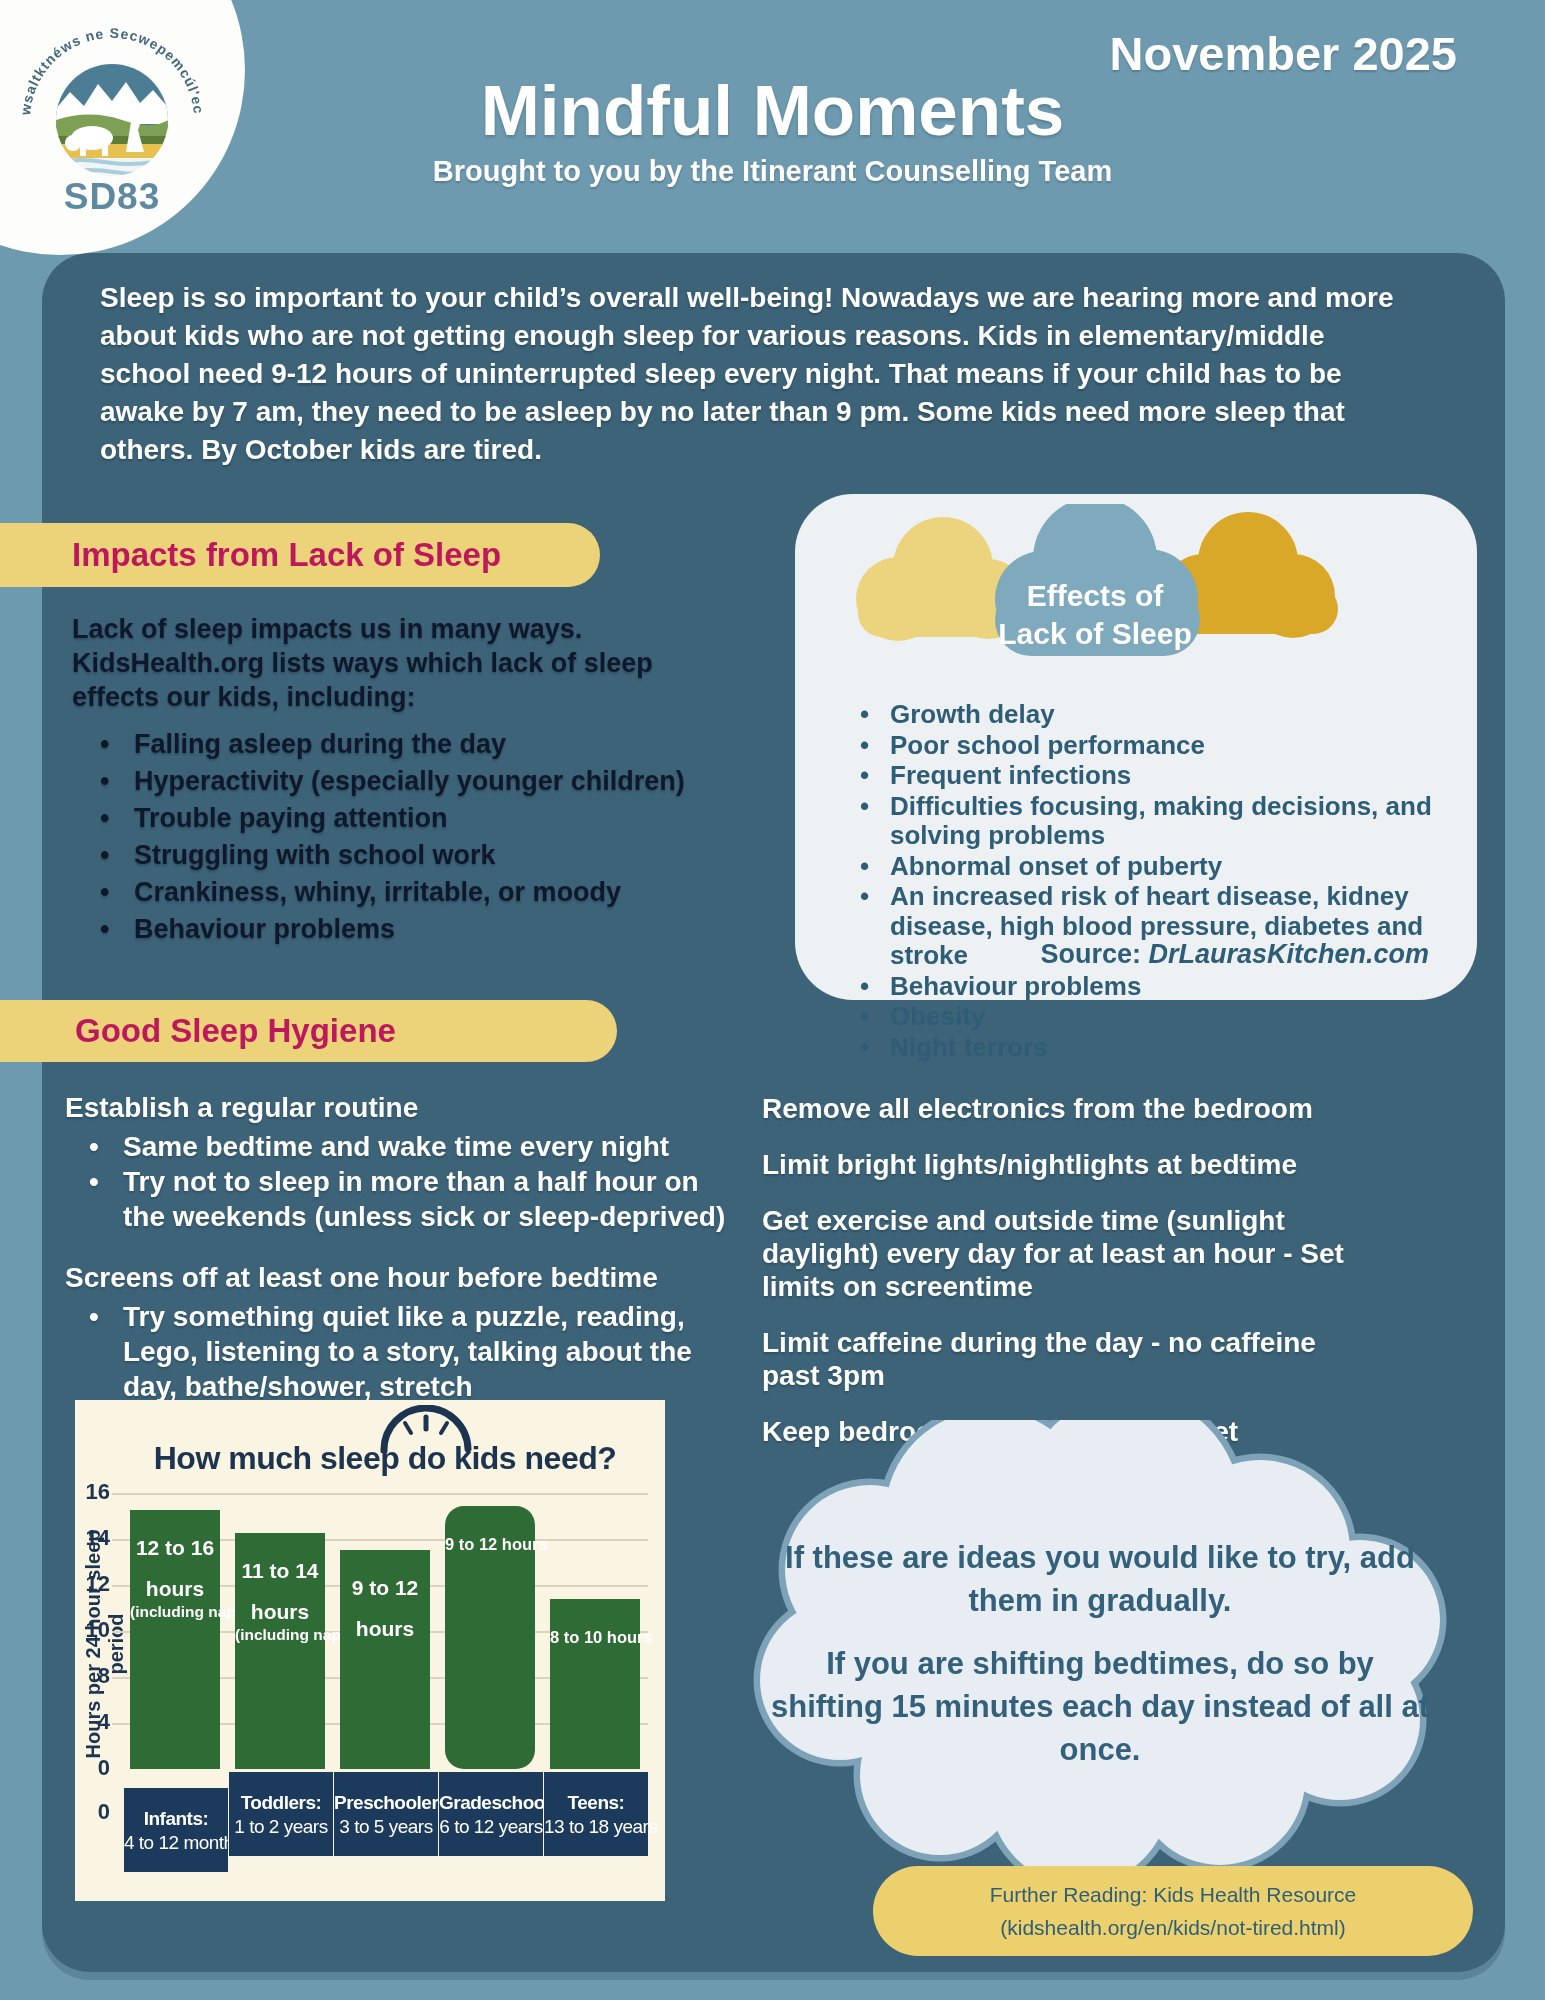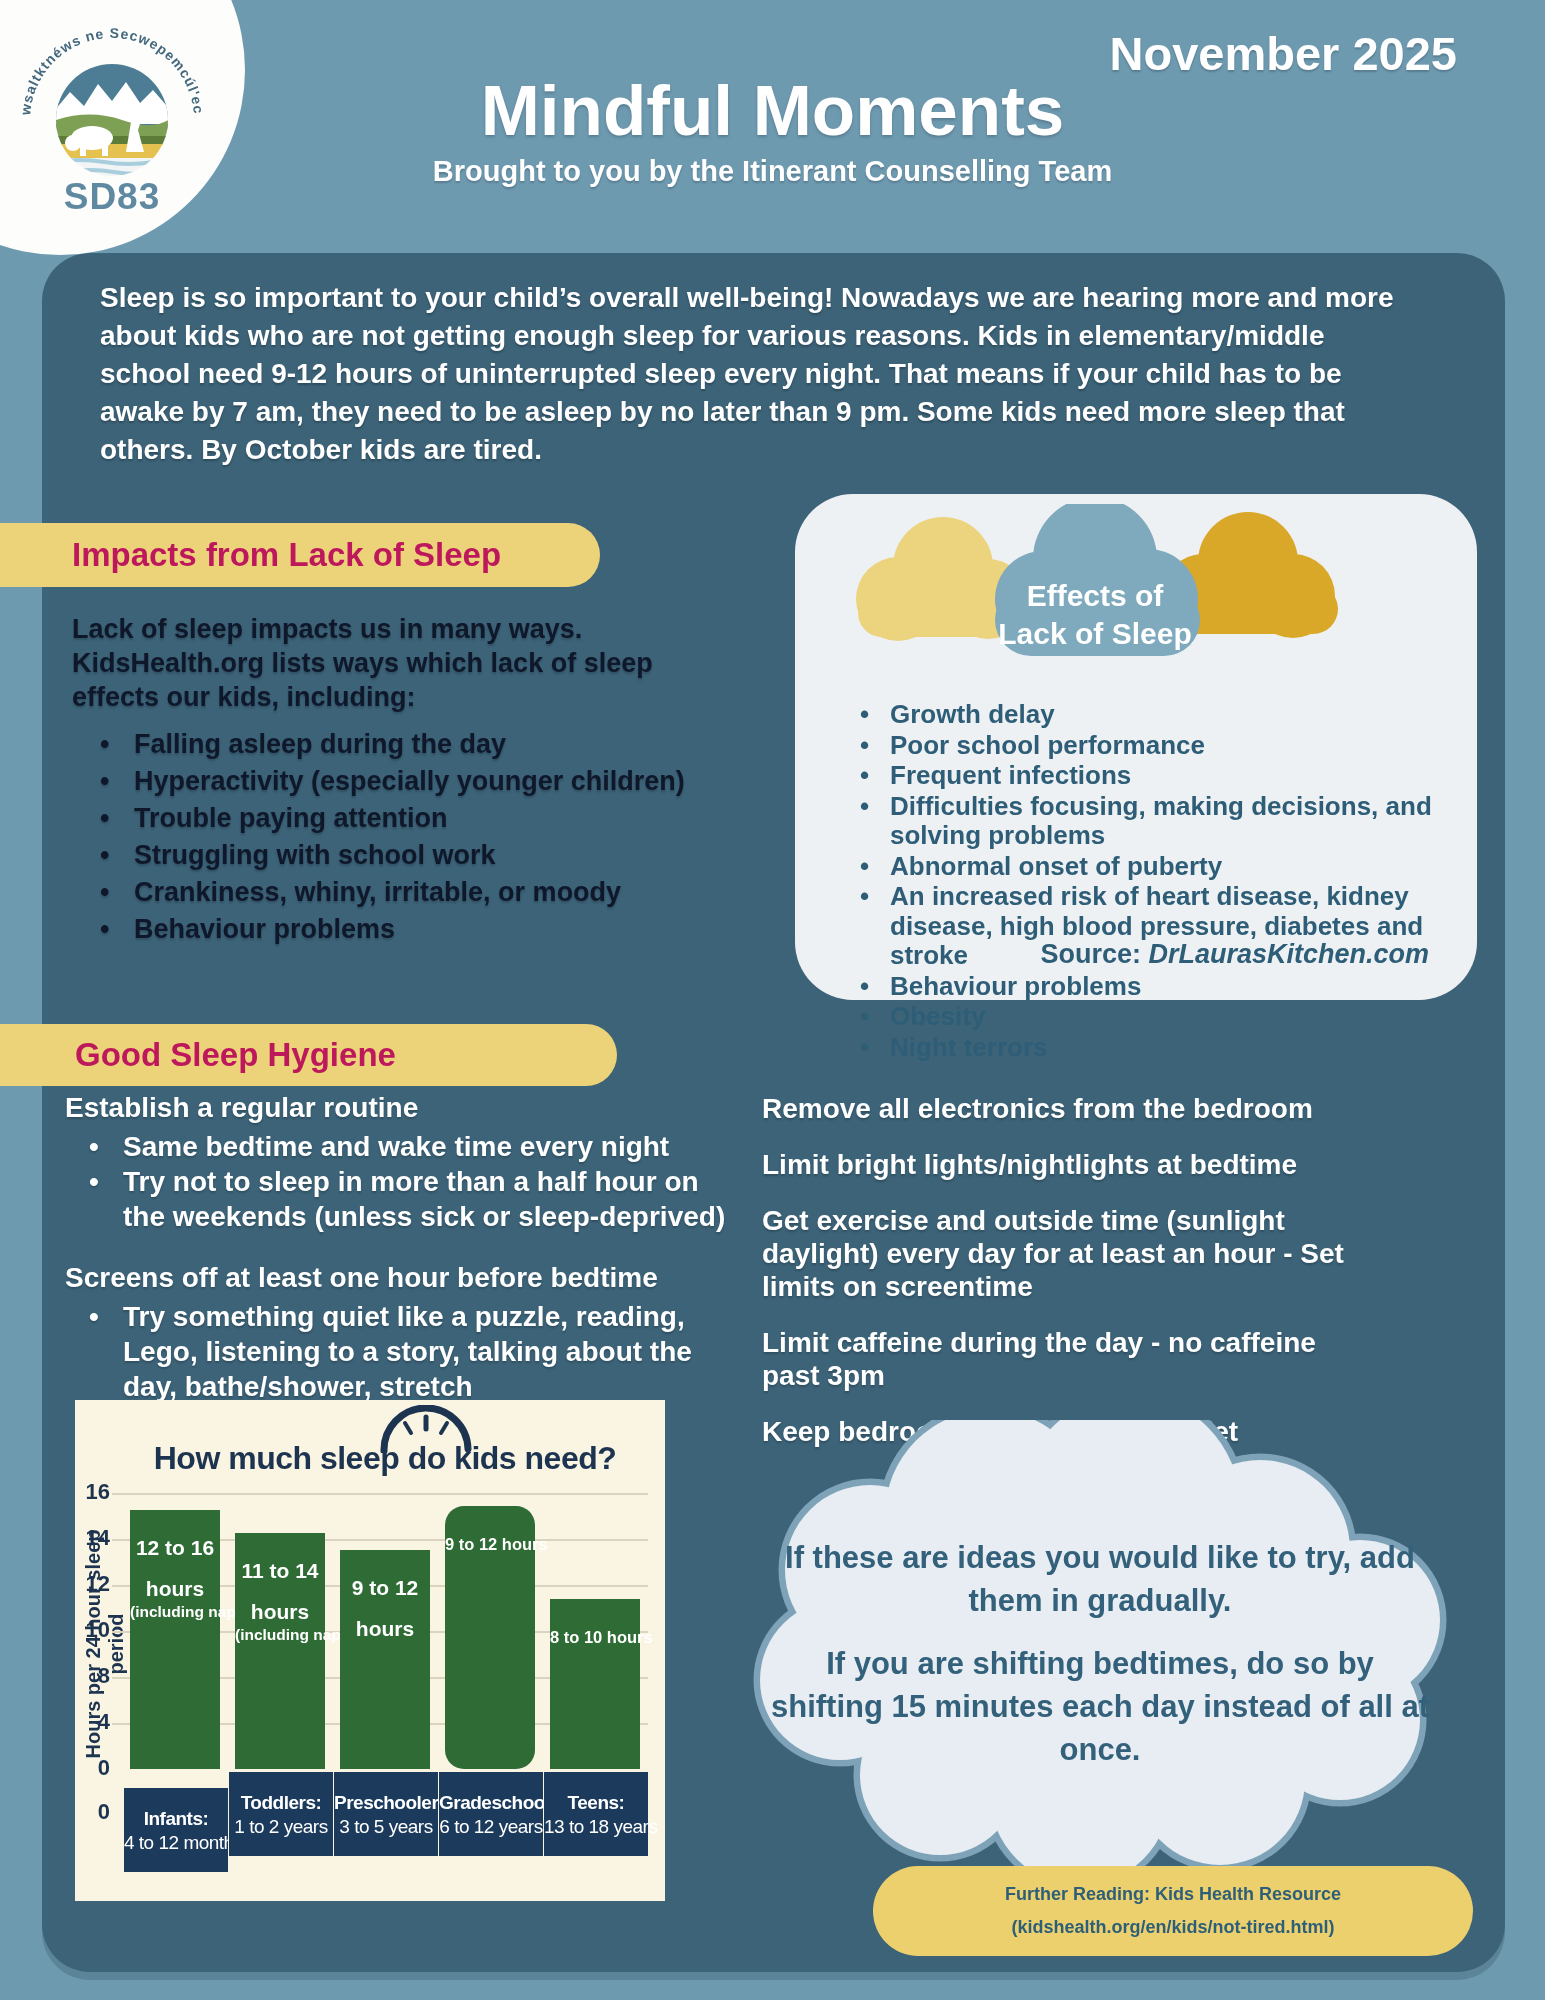--- a/index.html
+++ b/index.html
@@ -18,21 +18,21 @@
   .page-title{position:absolute;left:0;top:70px;width:100%;text-align:center;font-size:71px;font-weight:800;
               color:#ffffff;text-shadow:0 2px 3px rgba(20,40,50,.25);}
   .page-subtitle{position:absolute;left:0;top:155px;width:100%;text-align:center;font-size:29px;font-weight:bold;
               color:#ffffff;text-shadow:0 2px 2px rgba(20,40,50,.25);}
   
   .intro{position:absolute;left:100px;top:279px;width:1320px;color:#fff;font-weight:bold;font-size:28px;
          line-height:38px;text-shadow:0 2px 2px rgba(15,35,46,.35);}
   
   .pill{position:absolute;left:0;background:#ecd379;border-radius:0 32px 32px 0;color:#be185d;font-weight:bold;}
   .pill-impacts{top:523px;width:600px;height:64px;font-size:33px;line-height:64px;padding-left:72px;box-sizing:border-box;}
-  .pill-hygiene{top:1000px;width:617px;height:62px;font-size:33px;line-height:62px;padding-left:75px;box-sizing:border-box;margin-top:24px;}
+  .pill-hygiene{top:1000px;width:617px;height:62px;font-size:33px;line-height:62px;padding-left:75px;box-sizing:border-box;}
   
   .impacts{position:absolute;left:72px;top:612px;width:668px;color:#0f172a;font-weight:bold;}
   .impacts .lead{font-size:27px;line-height:34px;text-shadow:0 2px 2px rgba(15,35,46,.3);}
   ul.wbullets{list-style:none;margin:12px 0 0 0;padding:0 0 0 62px;font-size:27px;line-height:37px;
               text-shadow:0 2px 2px rgba(15,35,46,.3);}
   ul.wbullets li{position:relative;}
   ul.wbullets li::before{content:"•";position:absolute;left:-34px;}
   
   .effects-card{position:absolute;left:795px;top:494px;width:660px;height:506px;background:#eef1f4;border-radius:58px;padding-left:22px;}
   .clouds{position:absolute;left:8px;top:10px;width:580px;height:190px;}
@@ -69,21 +69,21 @@
   .fgroup{font-size:19px;font-weight:bold;line-height:24px;letter-spacing:-0.5px;white-space:nowrap;}
   .fages{font-size:19px;line-height:23px;letter-spacing:-0.5px;white-space:nowrap;}
   
   .note-cloud-svg{position:absolute;left:700px;top:1420px;width:800px;height:470px;}
   .note-text{position:absolute;left:770px;top:1536px;width:660px;text-align:center;color:#33607a;font-weight:bold;
              font-size:31px;line-height:43px;}
   .note-text p{margin:0;}
   .note-text p + p{margin-top:20px;}
   
   .further{position:absolute;left:873px;top:1866px;width:600px;height:90px;background:#ecd06e;border-radius:46px;
-           text-align:center;color:#2d5f78;font-weight:bold;font-size:18px;line-height:33px;padding-top:12px;
+           text-align:center;color:#2d5f78;font-weight:normal;font-size:21px;line-height:33px;padding-top:12px;
            box-sizing:border-box;}
 </style>
 </head>
 <body>
 
 <div class="page">
 
   <div class="panel"></div>
 
   <div class="white-circle"></div>

